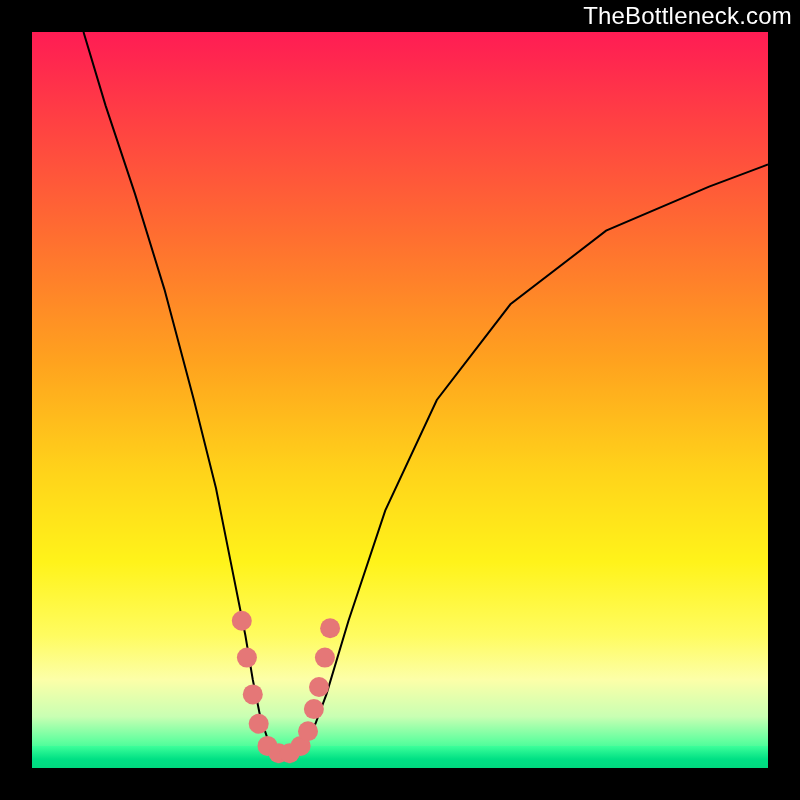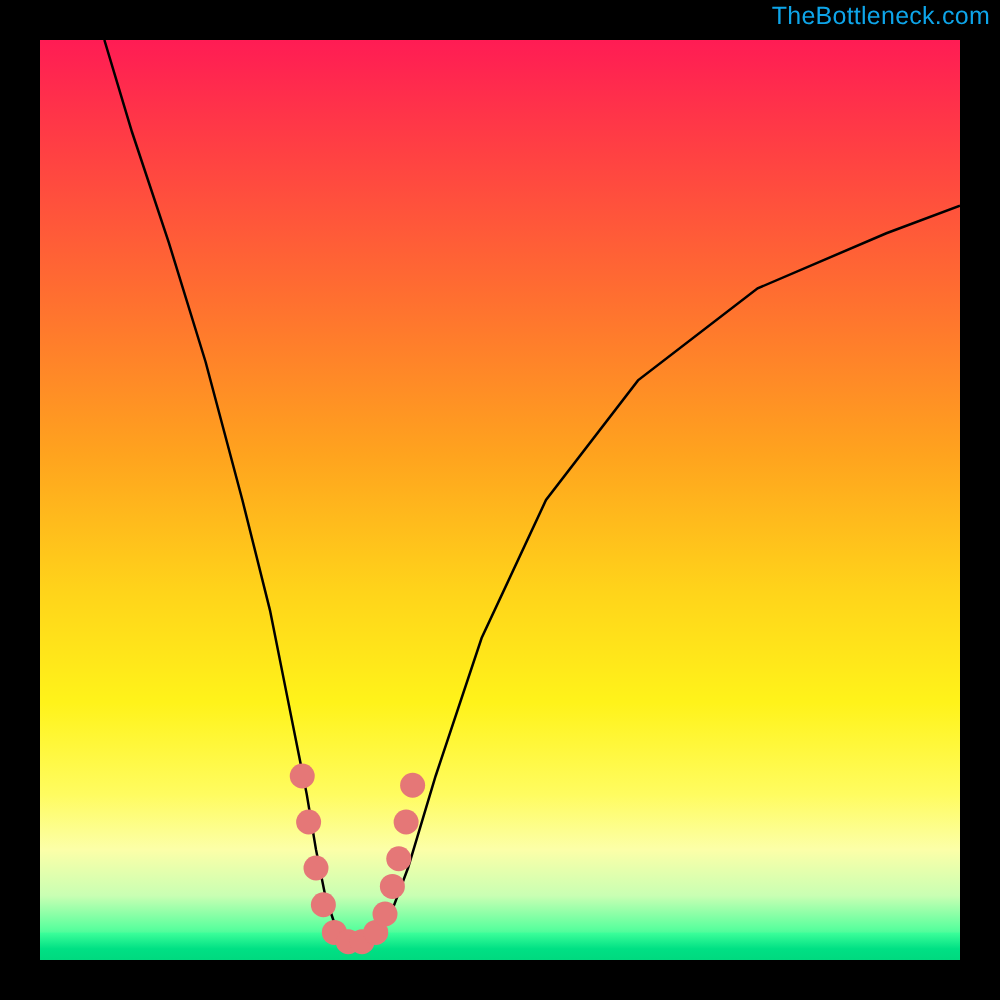--- a/index.html
+++ b/index.html
@@ -16,22 +16,22 @@
     left: 0;
     top: 0;
     width: 800px;
     height: 800px;
     background: #000;
   }
   .attribution {
     position: absolute;
     top: 2px;
     right: 8px;
-    color: #0ea5e9;
-    font-size: 20px;
+    color: #ffffff;
+    font-size: 24px;
     letter-spacing: 0.2px;
     text-align: center;
   }
   .plot {
     position: absolute;
     left: 32px;
     top: 32px;
     width: 736px;
     height: 736px;
     background: linear-gradient(

